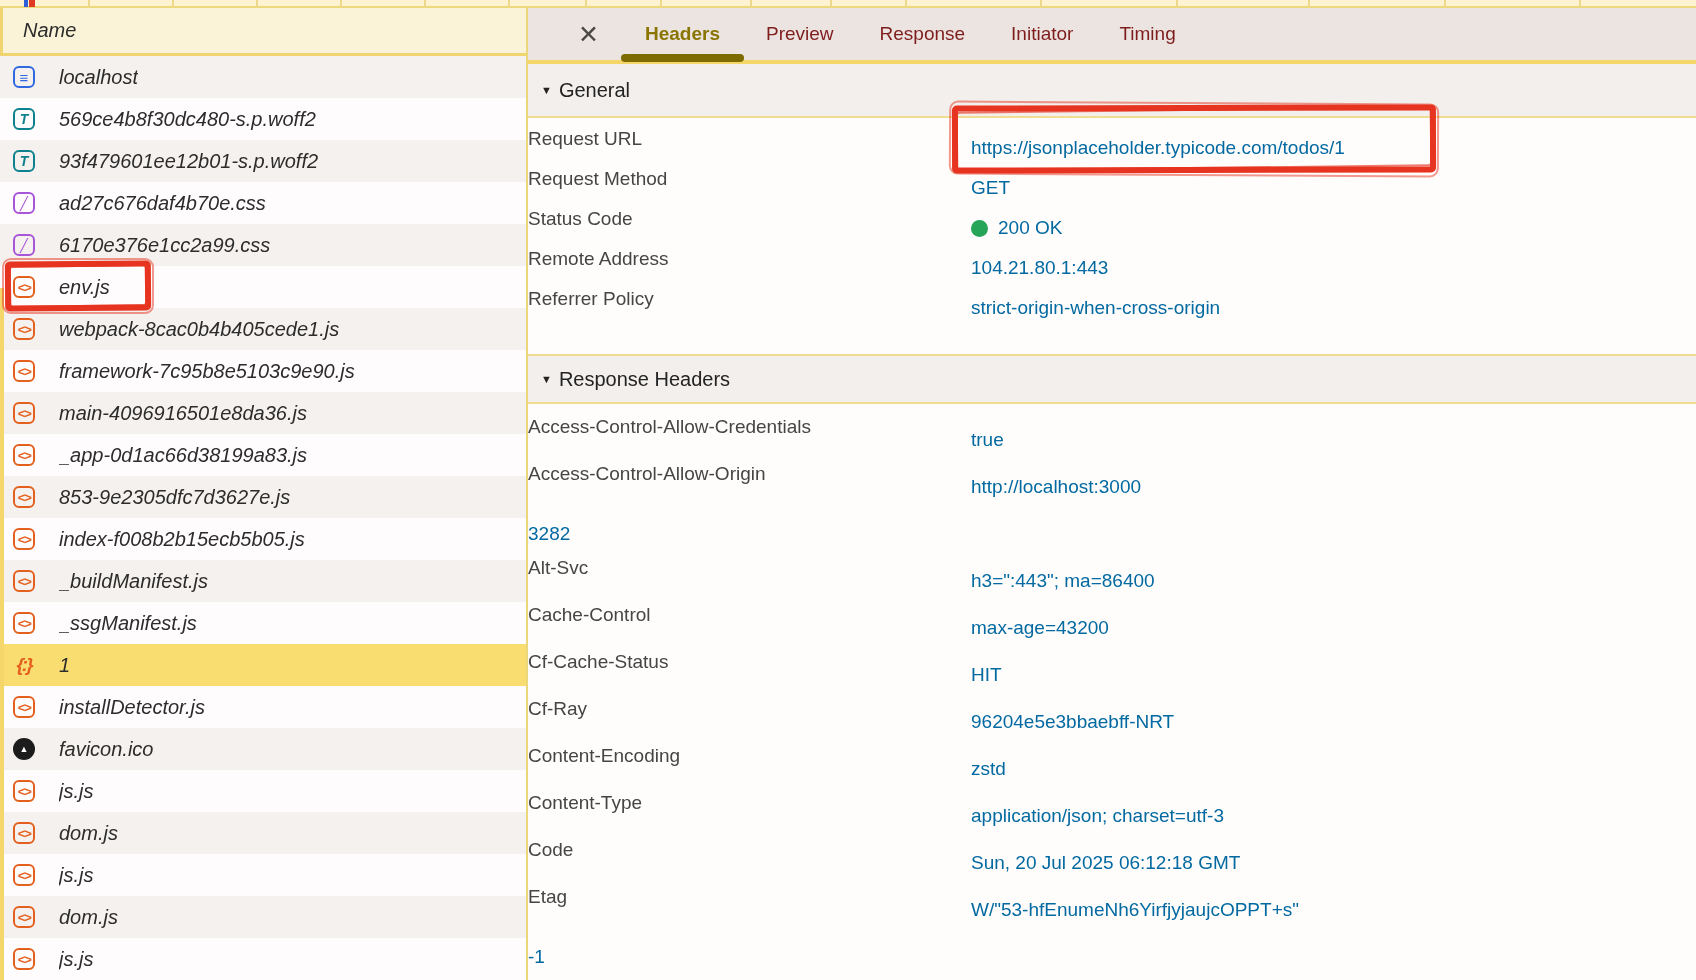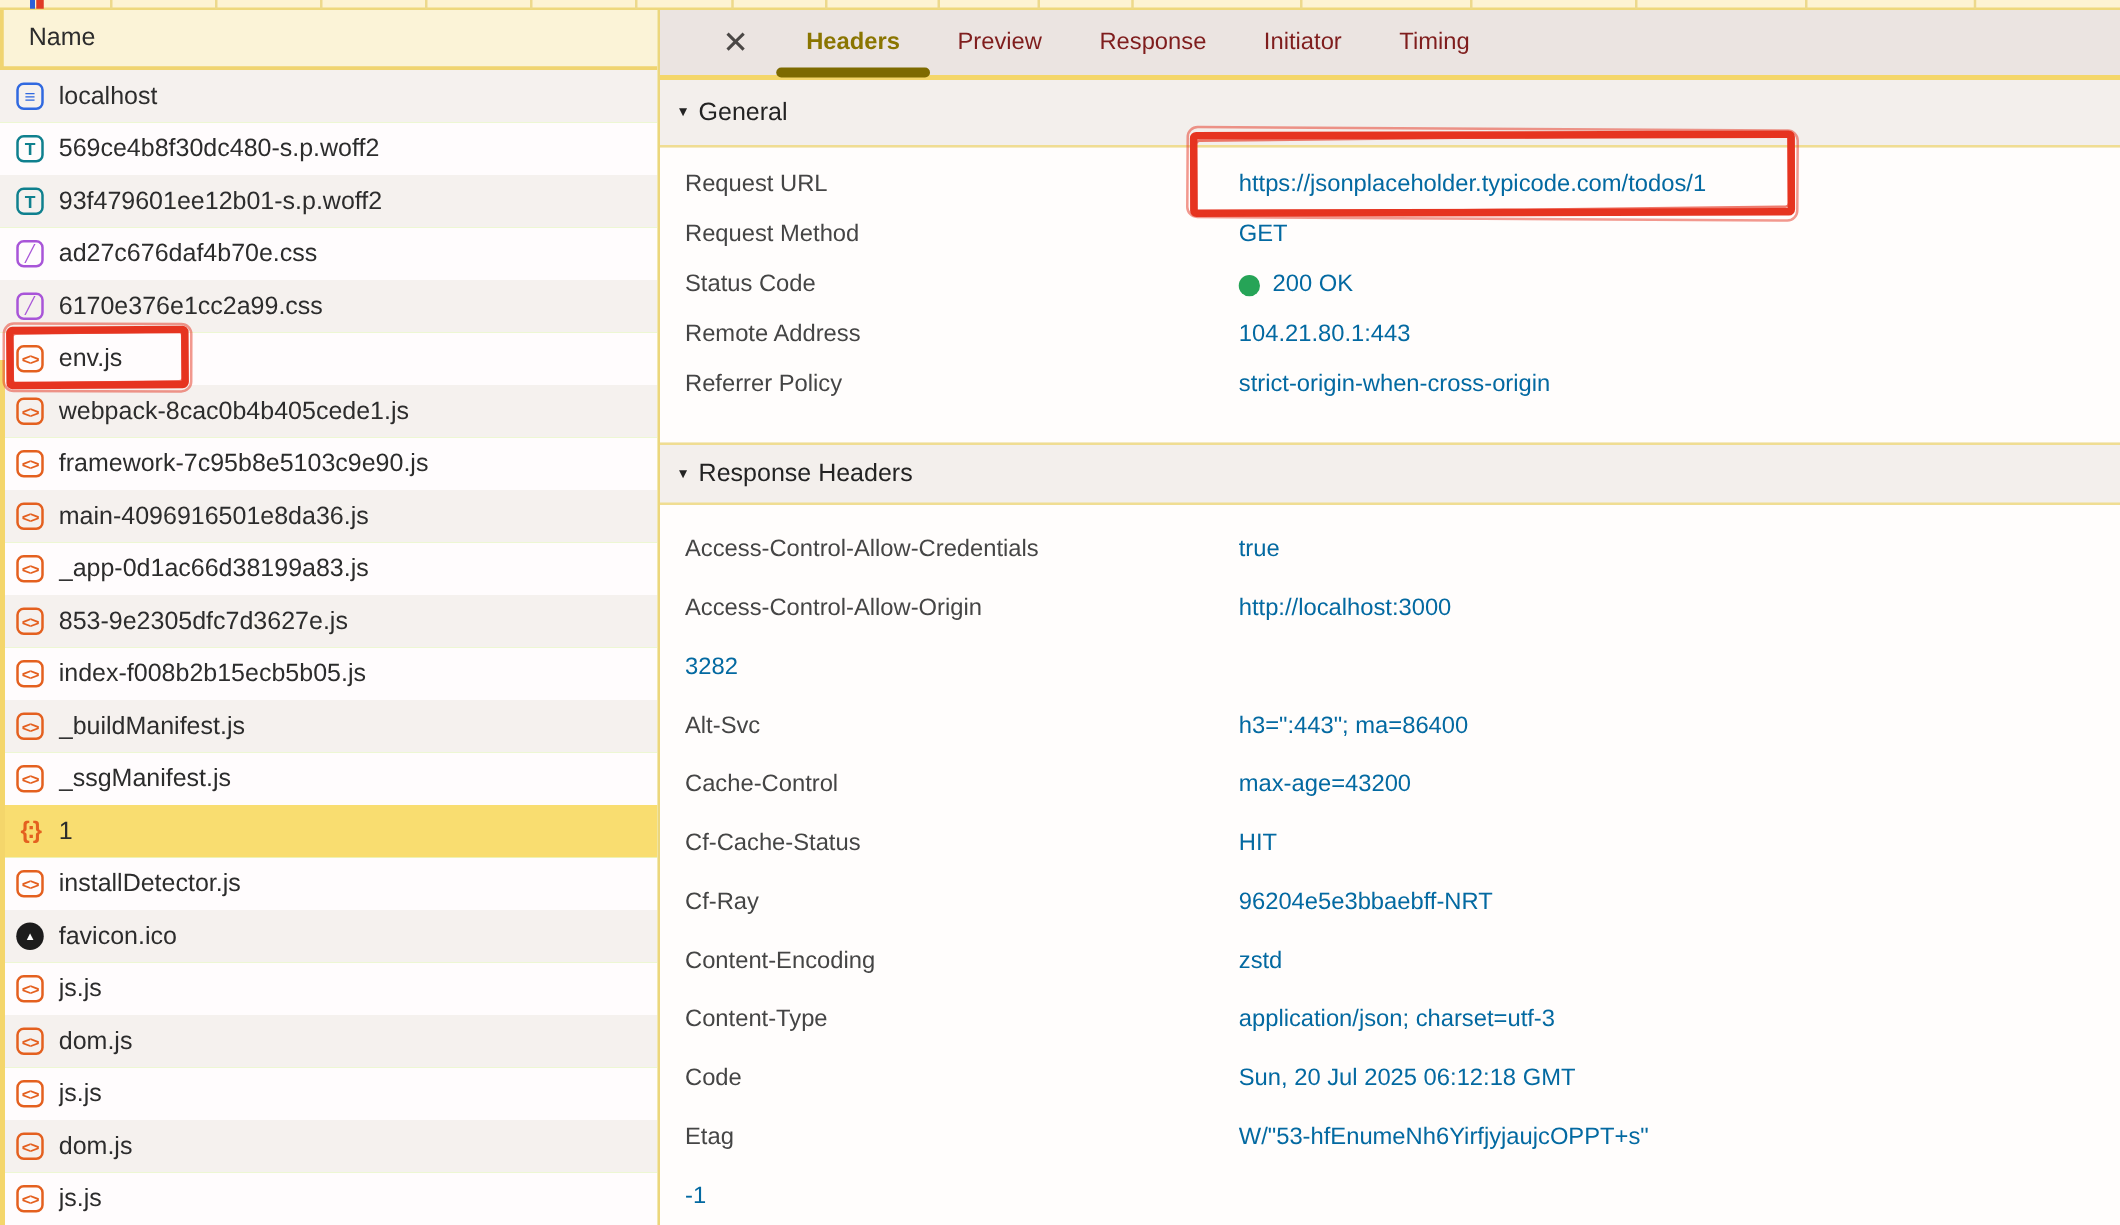--- a/index.html
+++ b/index.html
@@ -12,36 +12,36 @@
   
   .top-strip{
     position:absolute;left:0;top:0;width:1696px;height:8px;
     background:#fdf3d2;border-bottom:2px solid #eed87c;box-sizing:border-box;z-index:4;
   }
   .top-strip .tick{position:absolute;top:0;width:2px;height:7px;background:#edd98b;}
   .top-strip .mark{position:absolute;top:0;height:7px;}
   
   .app{position:absolute;inset:8px 0 0 0;display:flex;}
   
-  .left-panel{width:526px;flex:none;position:relative;background:#bef264;}
+  .left-panel{width:526px;flex:none;position:relative;background:#737373;font-style:italic;}
   .name-header{
     height:48px;box-sizing:border-box;background:#fbf3d7;
     border-bottom:3px solid #f0d470;border-left:3px solid #f0d470;
     display:flex;align-items:center;padding-left:20px;
     font-size:20px;color:#2c2c2c;
   }
   .req-rows{position:relative;}
   .req-row{
     height:42px;display:flex;align-items:center;gap:12px;
     padding-left:13px;box-sizing:border-box;background:#f5f1ee;
     font-size:20px;color:#2c2c2c;white-space:nowrap;overflow:hidden;
   }
   .req-row.alt{background:#fffcfd;}
   .req-row.selected{background:#f9dd70;}
-  .req-label{overflow:hidden;text-overflow:ellipsis;}
+  .req-label{overflow:hidden;text-overflow:ellipsis;margin-left:12px;}
   
   .ficon{
     width:22px;height:22px;flex:none;border-radius:6px;box-sizing:border-box;
     display:flex;align-items:center;justify-content:center;font-weight:700;
   }
   .ficon.script{border:2.5px solid #e4601f;color:#e4601f;font-size:13px;letter-spacing:-1px;}
   .ficon.stylesheet{border:2.5px solid #a855d8;color:#a855d8;font-size:13px;}
   .ficon.font{border:2.5px solid #0f808e;color:#0f808e;font-size:14px;}
   .ficon.document{border:2.5px solid #3069e0;color:#3069e0;font-size:15px;}
   .ficon.json{border:none;color:#e4601f;font-size:19px;letter-spacing:-2px;}
@@ -68,21 +68,21 @@
   .section-header{
     box-sizing:border-box;background:#f3efec;display:flex;align-items:center;
     padding-left:13px;font-size:20px;font-weight:500;color:#232323;
     border-bottom:2px solid #f0dd92;
   }
   .section-header .tri{font-size:11px;margin-right:7px;color:#232323;}
   .sec-general .section-header{height:54px;}
   .sec-response .section-header{height:50px;border-top:2px solid #f0dd92;}
   .sec-general .sec-rows{padding:10px 0 26px 0;}
   .sec-response .sec-rows{padding:12px 0 4px 0;}
-  .detail-row{display:flex;align-items:center;padding-left:20px;font-size:19px;}
+  .detail-row{display:flex;font-size:19px;}
   .sec-general .detail-row{height:40px;}
   .sec-response .detail-row{height:47px;}
   .detail-label{width:443px;flex:none;color:#454545;}
   .detail-value{color:#0369a1;display:flex;align-items:center;white-space:nowrap;}
   .status-dot{width:17px;height:17px;border-radius:50%;margin-right:10px;flex:none;}
   
   .annotation{position:absolute;border:6px solid #e63420;border-radius:5px;z-index:10;pointer-events:none;}
   .annotation::before{content:"";position:absolute;inset:-9px;border:2.5px solid rgba(230,52,32,.5);border-radius:9px;transform:rotate(.5deg);}
   .annotation::after{content:"";position:absolute;inset:-2px;border:2px solid rgba(230,52,32,.65);border-radius:4px;transform:rotate(-.5deg);}
   .annotation.env{left:5px;top:261px;width:134px;height:38px;transform:rotate(-.4deg);}

